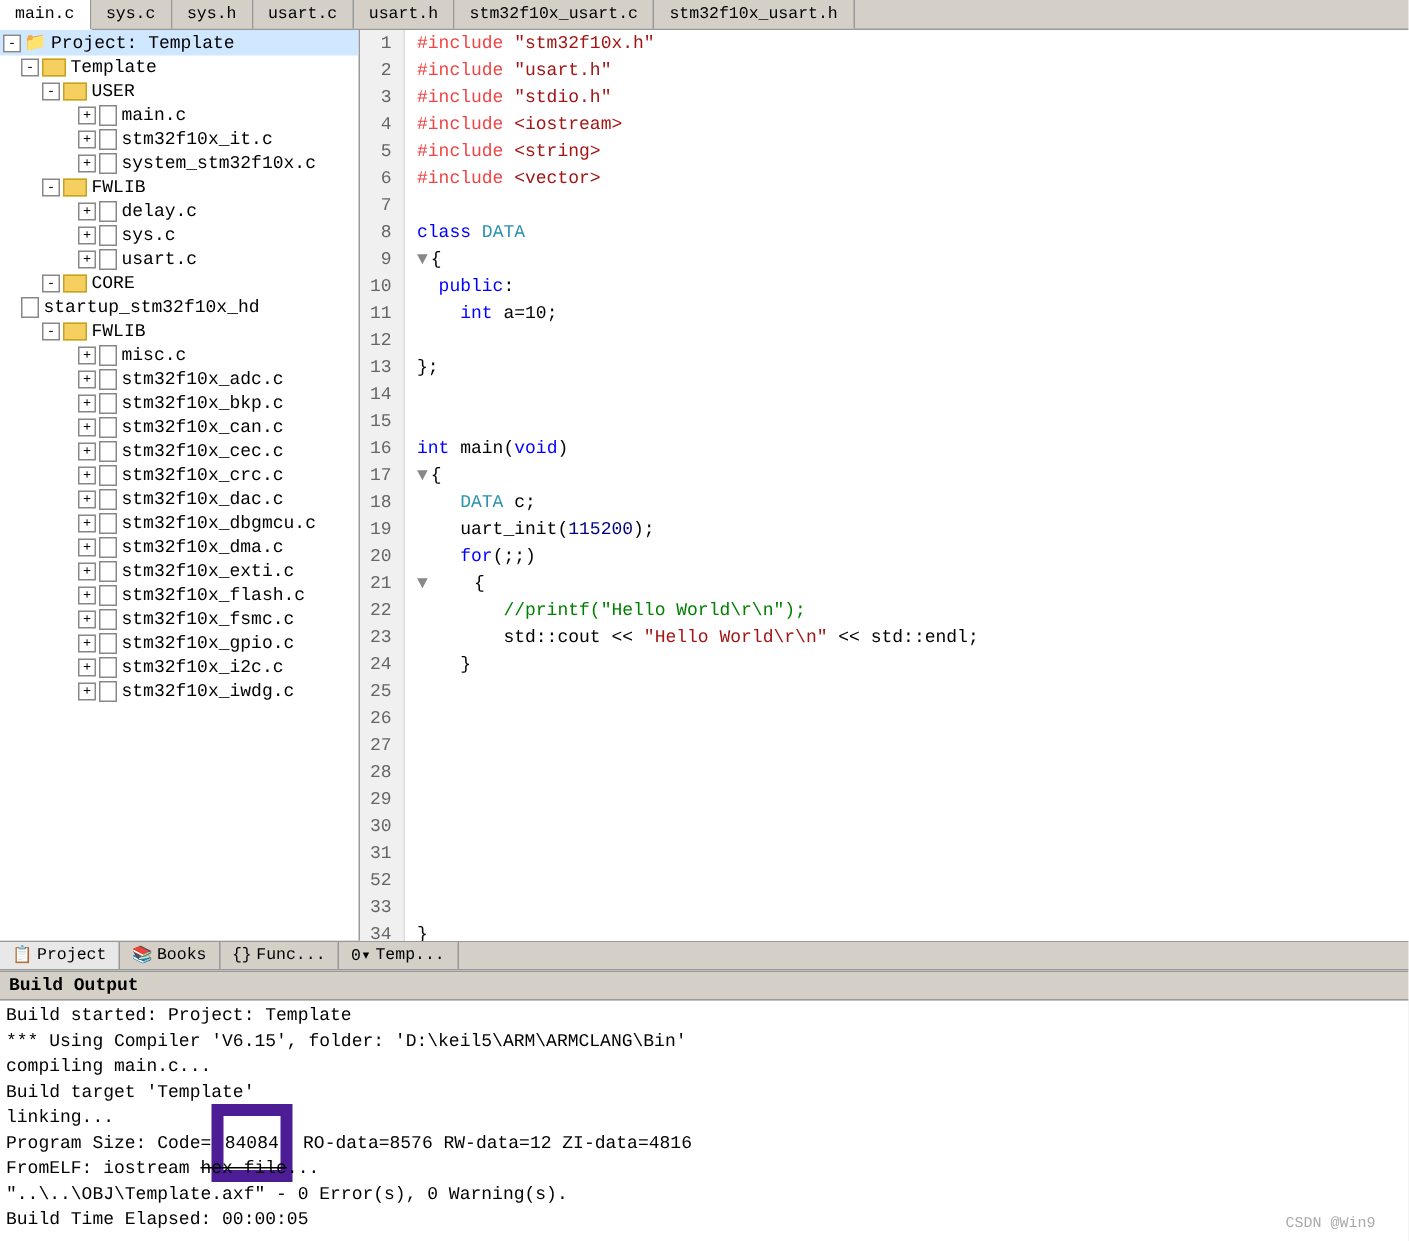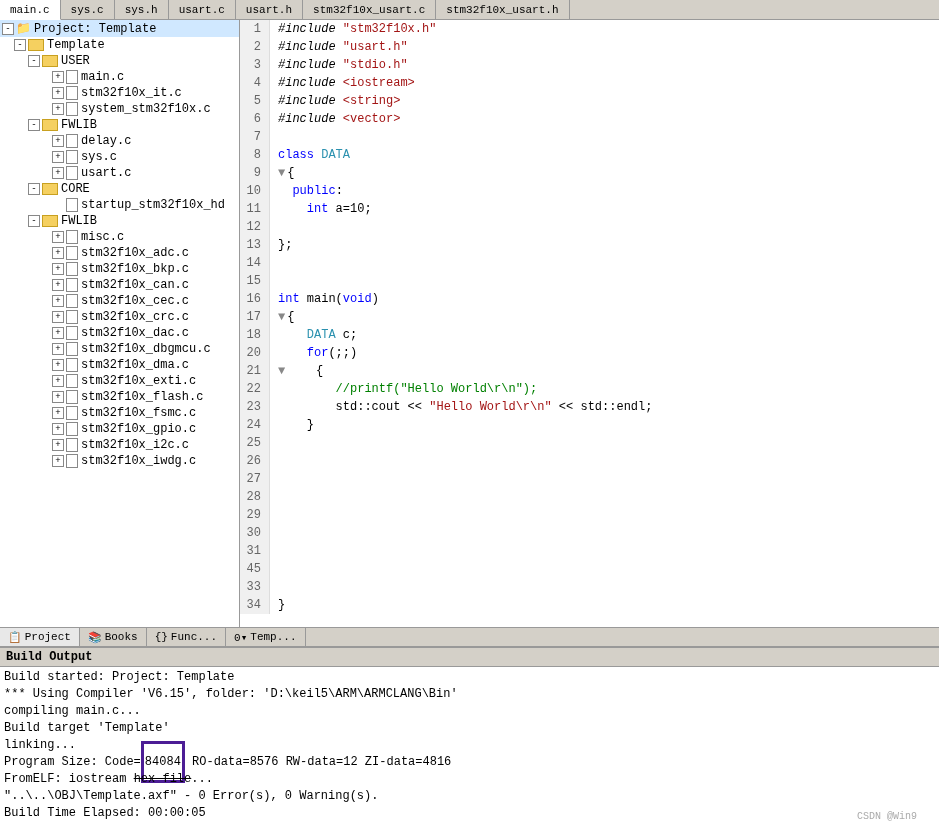--- a/index.html
+++ b/index.html
@@ -93,21 +93,21 @@
       display: flex;
       flex-direction: column;
     }
     
     .code-content {
       display: flex;
       flex: 1;
     }
     
     
-    .kw { color: #000000; font-style: italic; } 
+    .kw { color: #ef4444; } 
     .str { color: #a31515; } 
     .kw2 { color: #0000ff; } 
     .cmt { color: #008000; } 
     .num { color: #000080; }
     .cls { color: #2b91af; font-family: Liberation Mono, monospace; } 
     
     .code-line {
       display: flex;
     }
     .ln {
@@ -162,21 +162,21 @@
     }
     .build-content {
       padding: 2px 4px;
       font-size: 12px;
       line-height: 17px;
       overflow: auto;
       height: calc(180px - 22px);
     }
     .highlight-box {
       background: white;
-      border: 3px solid #4c1d95;
+      border: 8px solid #4c1d95;
       display: inline;
       padding: 11px 1px;
     }
     .strikethrough { text-decoration: line-through; }
     
     
     .watermark {
       position: fixed;
       bottom: 5px;
       right: 22px;
@@ -253,21 +253,21 @@
       <span class="expand-btn">+</span>
       <span class="file-icon"></span>
       <span>usart.c</span>
     </div>
 
     <div class="tree-item" style="padding-left:28px;">
       <span class="expand-btn">-</span>
       <span class="folder-icon"></span>
       <span>CORE</span>
     </div>
-    <div class="tree-item" style="padding-left:52px;">
+    <div class="tree-item" style="">
       <span class="file-icon" style="margin-left:14px;"></span>
       <span>startup_stm32f10x_hd</span>
     </div>
 
     <div class="tree-item" style="padding-left:28px;">
       <span class="expand-btn">-</span>
       <span class="folder-icon"></span>
       <span>FWLIB</span>
     </div>
     <div class="tree-item" style="padding-left:52px;">
@@ -417,20 +417,24 @@
         </div>
         <div class="code-line">
           <span class="ln">17</span>
           <span class="lc"><span style="color:#888;margin-right:2px;">▼</span>{</span>
         </div>
         <div class="code-line">
           <span class="ln">18</span>
           <span class="lc">&nbsp;&nbsp;&nbsp;&nbsp;<span class="cls">DATA</span> c;</span>
         </div>
         <div class="code-line">
+          <span class="ln">19</span>
+          <span class="lc">&nbsp;&nbsp;&nbsp;&nbsp;uart_init(<span class="num">115200</span>);</span>
+        </div>
+        <div class="code-line">
           <span class="ln">20</span>
           <span class="lc">&nbsp;&nbsp;&nbsp;&nbsp;<span class="kw2">for</span>(;;)</span>
         </div>
         <div class="code-line">
           <span class="ln">21</span>
           <span class="lc"><span style="color:#888;margin-right:2px;">▼</span>&nbsp;&nbsp;&nbsp;&nbsp;{</span>
         </div>
         <div class="code-line">
           <span class="ln">22</span>
           <span class="lc">&nbsp;&nbsp;&nbsp;&nbsp;&nbsp;&nbsp;&nbsp;&nbsp;<span class="cmt">//printf("Hello World\r\n");</span></span>
@@ -465,21 +469,21 @@
         </div>
         <div class="code-line">
           <span class="ln">30</span>
           <span class="lc"></span>
         </div>
         <div class="code-line">
           <span class="ln">31</span>
           <span class="lc"></span>
         </div>
         <div class="code-line">
-          <span class="ln">45</span>
+          <span class="ln">52</span>
           <span class="lc"></span>
         </div>
         <div class="code-line">
           <span class="ln">33</span>
           <span class="lc"></span>
         </div>
         <div class="code-line">
           <span class="ln">34</span>
           <span class="lc">}</span>
         </div>

